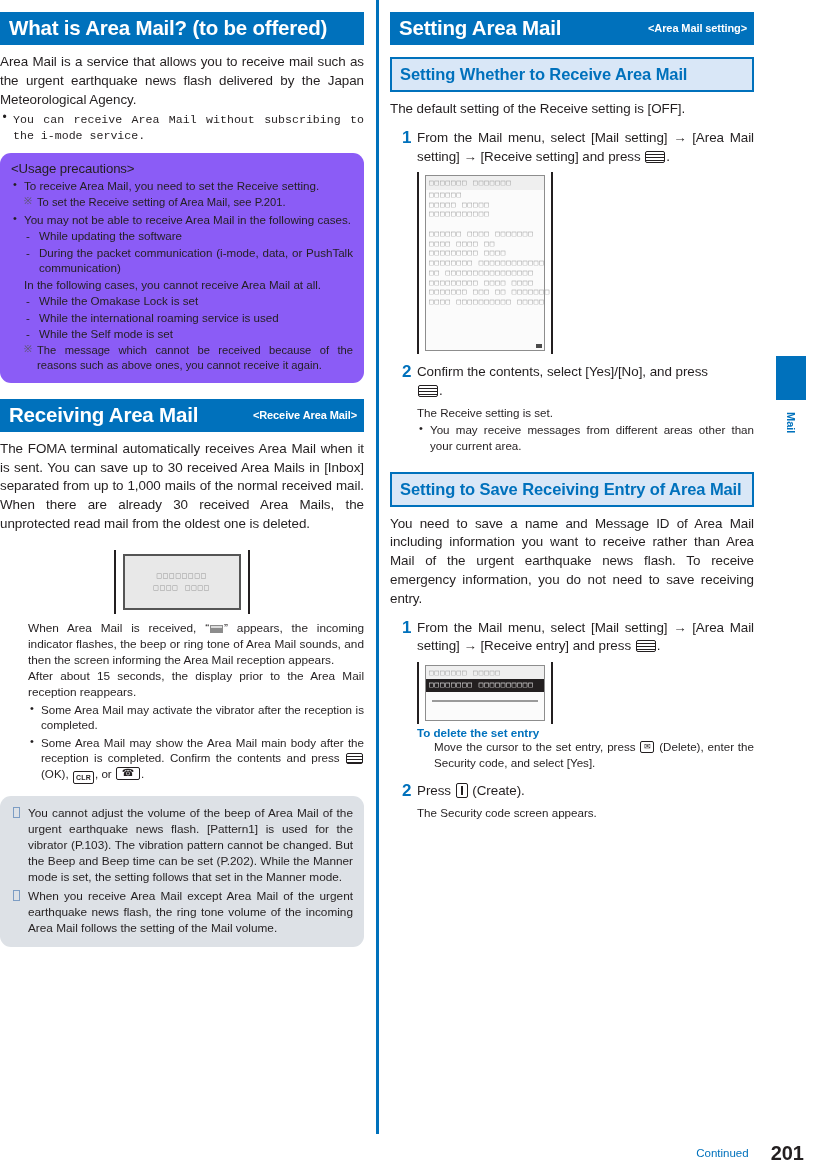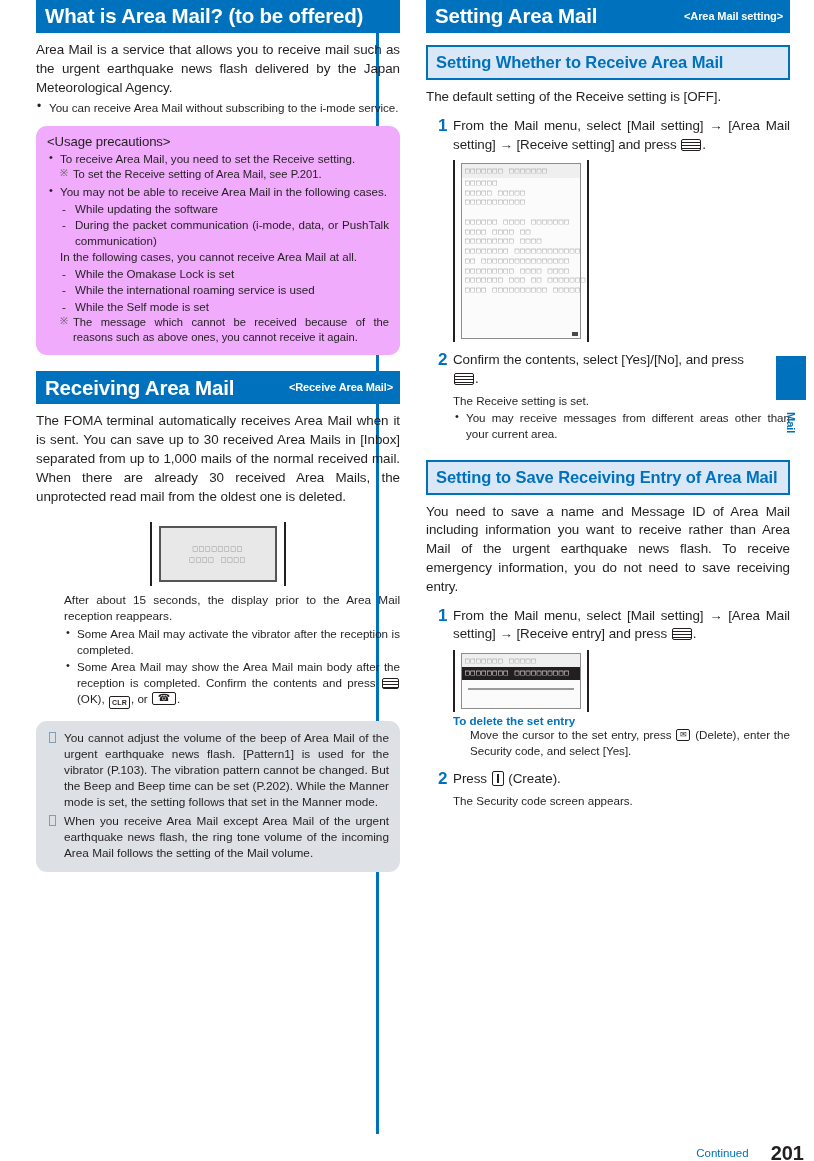--- a/index.html
+++ b/index.html
@@ -17,23 +17,22 @@
   }
   .page {
     position: relative;
     width: 814px;
     height: 1161px;
   }
 
   
   .col {
     position: absolute;
-    top: 0;
+    top: 12px;
     width: 364px;
-    padding-left: 36px;
   }
   .col-left  { left: 0px; }
   .col-right { left: 390px; }
 
   .col-divider {
     position: absolute;
     left: 376px;
     top: 0px;
     width: 3px;
     height: 1134px;
@@ -91,39 +90,40 @@
     margin: 3px 0 0 0;
     padding: 0;
   }
   ul.dots > li {
     position: relative;
     padding-left: 13px;
     font-size: 11.6px;
     line-height: 1.33;
     margin-top: 2px;
     text-align: justify;
+    font-family: Liberation Mono, monospace;
   }
   ul.dots > li::before {
     content: "\2022";
     position: absolute;
     left: 1px;
     top: -1px;
     font-size: 12px;
   }
 
   
   .panel {
     background: #dde1e6;
     border-radius: 11px;
     padding: 9px 11px 11px 11px;
     box-sizing: border-box;
     margin-top: 10px;
   }
   .panel-blue {
-    background: #f0abfc;
+    background: #8b5cf6;
     border-radius: 11px;
     padding: 8px 11px 10px 11px;
     box-sizing: border-box;
     margin-top: 10px;
   }
   .panel-title {
     font-size: 13.2px;
     font-weight: normal;
     margin: 0 0 1px 0;
     letter-spacing: -0.1px;
@@ -550,20 +550,21 @@
     <div style="display:flex;justify-content:center;margin-top:12px;">
       <div class="shot-wrap">
         <div class="shot-grey shot-bars">
           <div class="g">□□□□□□□□</div>
           <div class="g">□□□□ □□□□</div>
         </div>
       </div>
     </div>
 
     <div style="margin-left:28px;margin-top:10px;">
+      <p style="font-size:11.8px;line-height:1.36;margin:0;text-align:justify;"><span>When Area Mail is received, “</span><span class="mail-glyph"></span><span>” appears, the incoming indicator flashes, the beep or ring tone of Area Mail sounds, and then the screen informing the Area Mail reception appears.</span></p>
       <p style="font-size:11.8px;line-height:1.36;margin:0;text-align:justify;">After about 15 seconds, the display prior to the Area Mail reception reappears.</p>
       <ul class="p-dots">
         <li>Some Area Mail may activate the vibrator after the reception is completed.</li>
         <li><span>Some Area Mail may show the Area Mail main body after the reception is completed. Confirm the contents and press</span> <span class="key-ok sm"></span><span>(OK),</span> <span class="key-box">CLR</span><span>, or</span> <span class="key-end"></span><span>.</span></li>
       </ul>
     </div>
 
     <div class="panel" style="margin-top:12px;">
       <ul class="notes">
         <li><span class="glyph-box"></span><span>You cannot adjust the volume of the beep of Area Mail of the urgent earthquake news flash. [Pattern1] is used for the vibrator (P.103). The vibration pattern cannot be changed. But the Beep and Beep time can be set (P.202). While the Manner mode is set, the setting follows that set in the Manner mode.</span></li>

